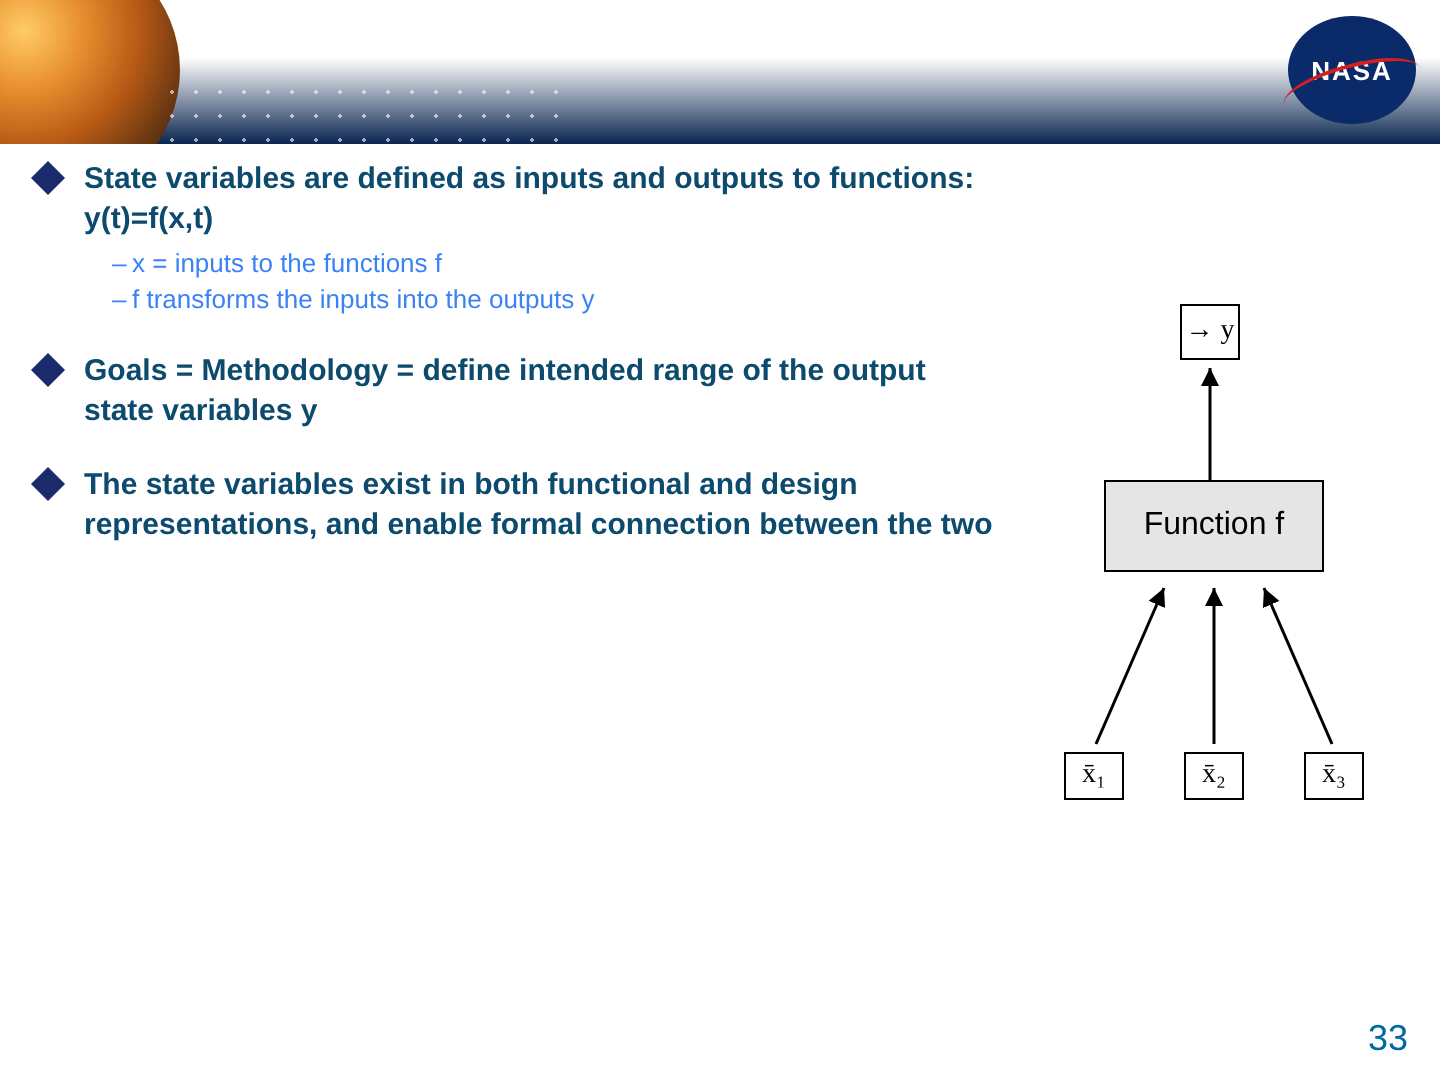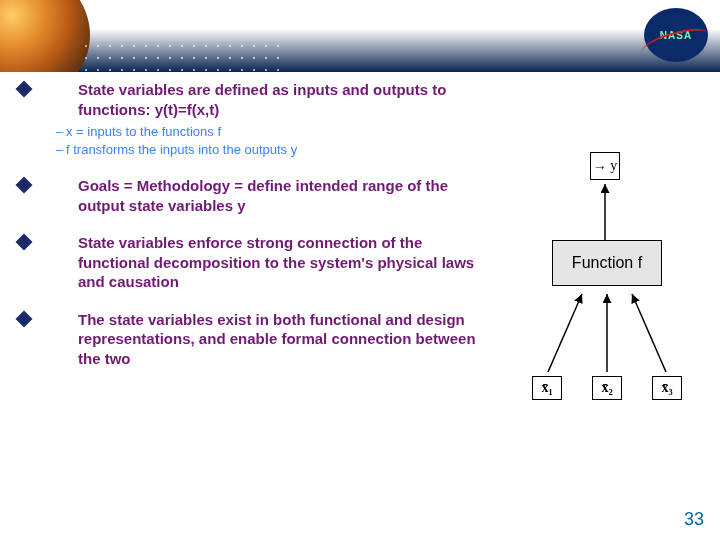--- a/index.html
+++ b/index.html
@@ -50,22 +50,22 @@
     position: absolute;
     right: 12px;
     top: 8px;
     width: 64px;
     height: 54px;
     background: #0a2a6a;
     border-radius: 50%;
     display: flex;
     align-items: center;
     justify-content: center;
-    color: #86efac;
-    font-size: 10px;
+    color: #ffffff;
+    font-size: 13px;
     font-weight: bold;
     letter-spacing: 1px;
   }
   .nasa-logo::after {
     content: "";
     position: absolute;
     width: 70px;
     height: 20px;
     border-top: 2px solid #d02020;
     border-radius: 50%;
@@ -90,22 +90,21 @@
     top: 3px;
     width: 12px;
     height: 12px;
     background: #1a2a6a;
     transform: rotate(45deg);
   }
   .bullet-text {
     font-size: 15px;
     font-weight: bold;
     line-height: 1.3;
-    color: #701a75;
-    margin-left: 36px;
+    color: #0c4a6e;
   }
   .sub-bullets {
     margin-top: 4px;
     padding-left: 14px;
   }
   .sub-bullet {
     font-size: 13px;
     font-weight: normal;
     line-height: 1.35;
     color: #3b82f6;
@@ -171,21 +170,20 @@
     width: 30px;
     height: 24px;
     border: 1px solid #000;
     background: #fff;
     display: flex;
     align-items: center;
     justify-content: center;
     font-family: "Times New Roman", serif;
     font-size: 14px;
     bottom: 10px;
-    font-weight: bold;
   }
   .page-num {
     position: absolute;
     bottom: 10px;
     right: 16px;
     font-size: 18px;
     color: #0369a1;
   }
   svg.arrows {
     position: absolute;
@@ -218,24 +216,20 @@
       <div class="sub-bullet">f transforms the inputs into the outputs y</div>
     </div>
   </div>
 
   <div class="bullet">
     <div class="diamond"></div>
     <div class="bullet-text">Goals = Methodology = define intended range of the output state variables y</div>
   </div>
 
 
-  <div class="bullet">
-    <div class="diamond"></div>
-    <div class="bullet-text">State variables enforce strong connection of the functional decomposition to the system's physical laws and causation</div>
-  </div>
 
   <div class="bullet">
     <div class="diamond"></div>
     <div class="bullet-text">The state variables exist in both functional and design representations, and enable formal connection between the two</div>
   </div>
 
 </div>
 
 <div class="diagram">
   <svg class="arrows">

